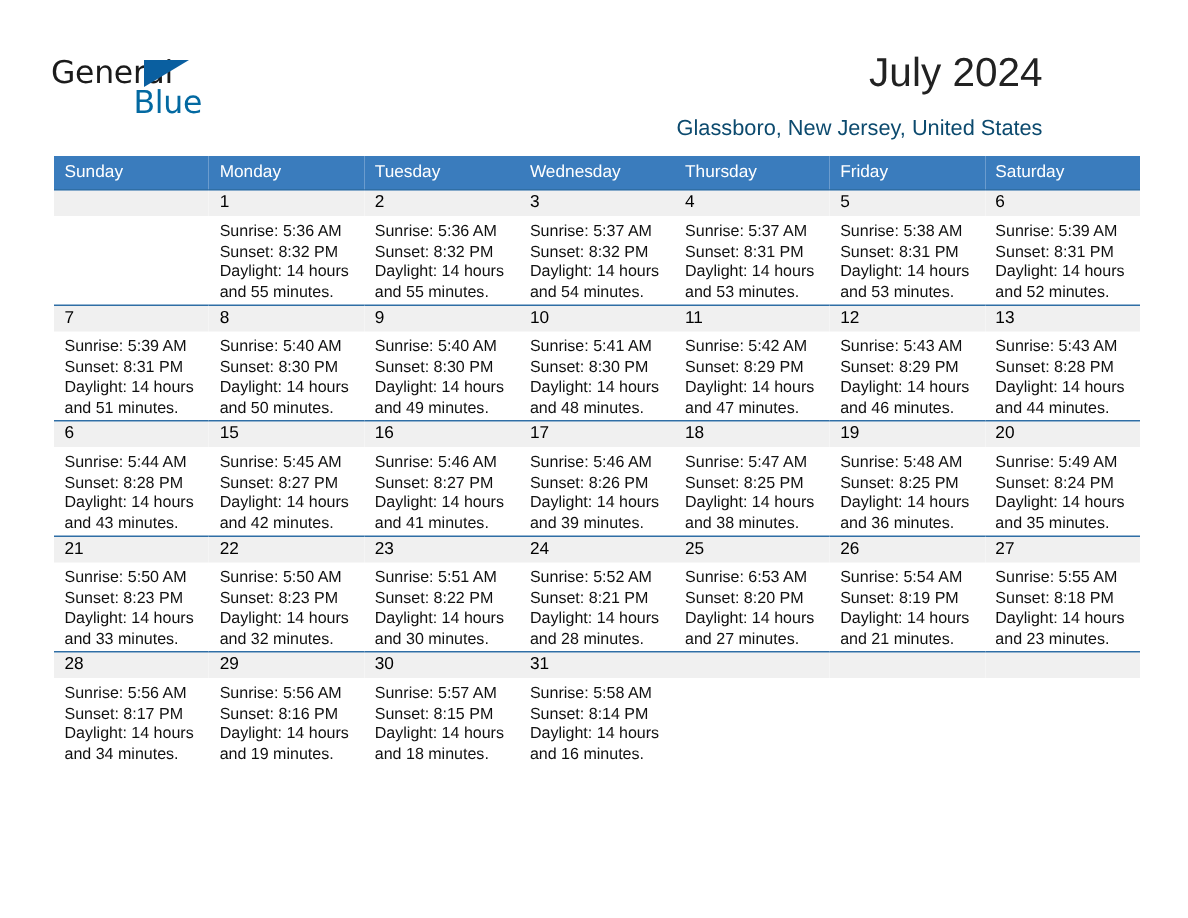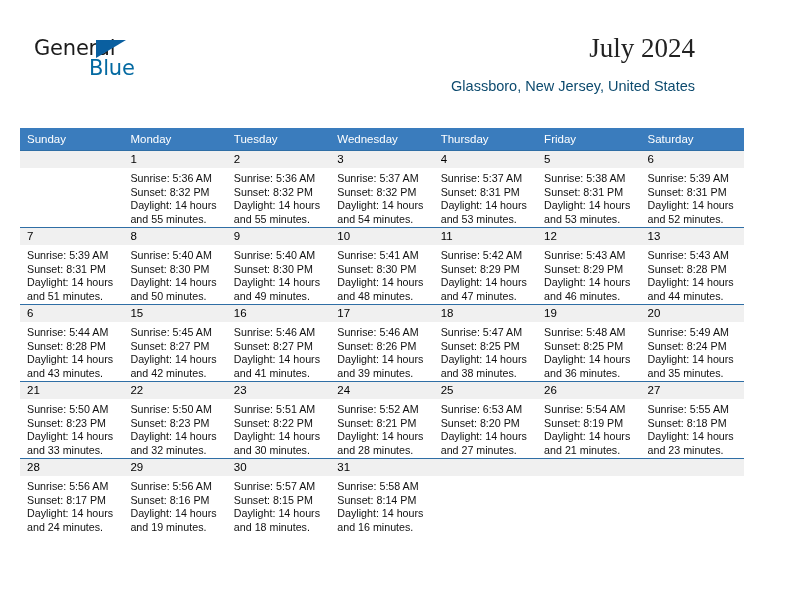--- a/index.html
+++ b/index.html
@@ -64,41 +64,39 @@
     border-bottom: 18px solid transparent;
   }
   .title {
     position: absolute;
     right: 37px;
     top: 33px;
     font-size: 27px;
     color: #222222;
     text-align: right;
     white-space: nowrap;
-    font-family: Liberation Serif, serif;
   }
   .subtitle {
     position: absolute;
     right: 37px;
     top: 78px;
     font-size: 14.5px;
     color: #0c4a6e;
     text-align: right;
     white-space: nowrap;
   }
 
   
   .calendar {
     position: absolute;
-    left: 20px;
+    left: 36px;
     top: 104px;
     width: 724px;
     border-collapse: collapse;
     table-layout: fixed;
-    margin-top: 24px;
   }
   .calendar th {
     background: #3a7cbd;
     color: #ffffff;
     font-size: 11.5px;
     font-weight: normal;
     text-align: left;
     padding: 5px 0 5px 7px;
     height: 11px;
     border: none;
@@ -400,21 +398,21 @@
               <div class="daylight">Daylight: 14 hours and 23 minutes.</div>
             </div>
           </td>
         </tr>
         <tr class="week">
           <td>
             <div class="daynum-band">28</div>
             <div class="cell-body">
               <div>Sunrise: 5:56 AM</div>
               <div>Sunset: 8:17 PM</div>
-              <div class="daylight">Daylight: 14 hours and 24 minutes.</div>
+              <div class="daylight">Daylight: 14 hours and 34 minutes.</div>
             </div>
           </td>
           <td>
             <div class="daynum-band">29</div>
             <div class="cell-body">
               <div>Sunrise: 5:56 AM</div>
               <div>Sunset: 8:16 PM</div>
               <div class="daylight">Daylight: 14 hours and 19 minutes.</div>
             </div>
           </td>

